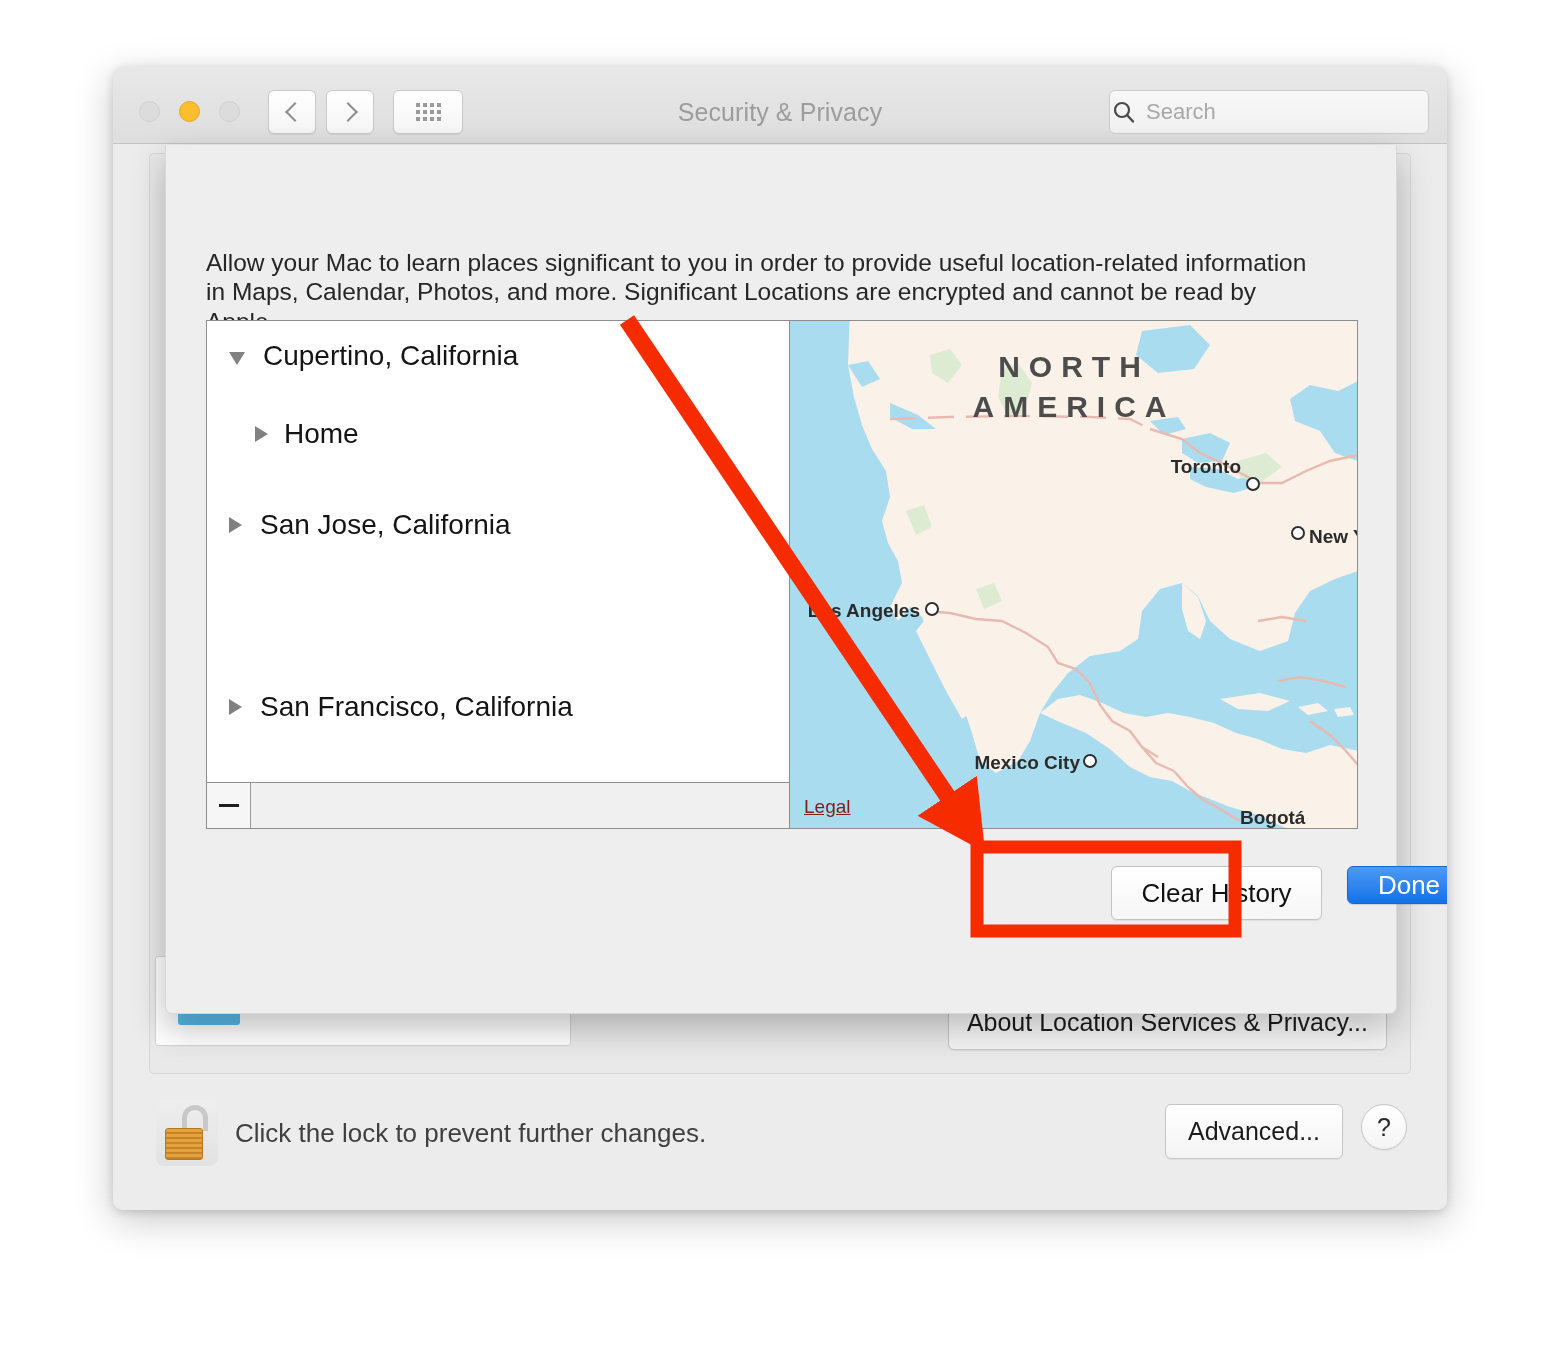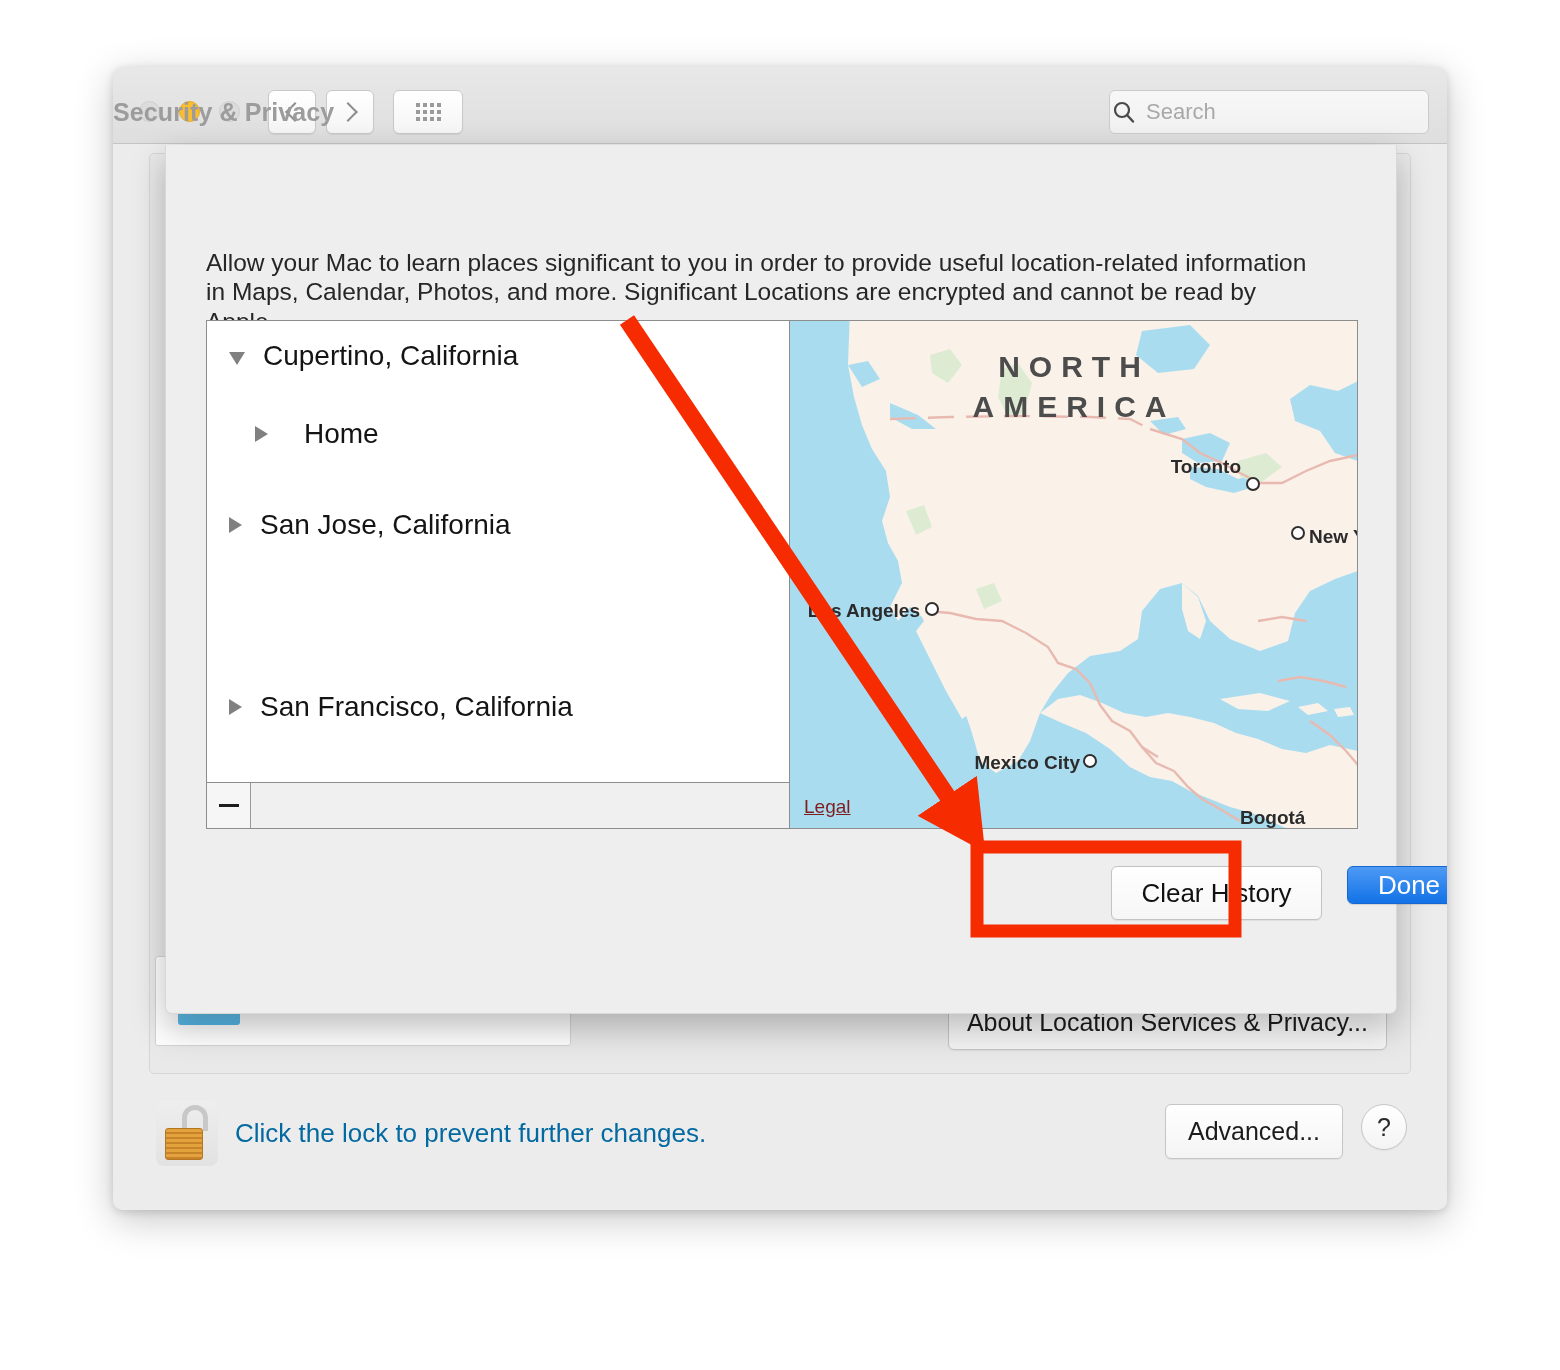--- a/index.html
+++ b/index.html
@@ -46,23 +46,22 @@
   .navbtn.fwd  { left: 213px; }
   .navbtn.grid { left: 280px; width: 70px; }
   .chev { width: 14px; height: 14px; border-left: 2.6px solid #8e8e8e; border-bottom: 2.6px solid #8e8e8e; }
   .chev.l { transform: rotate(45deg);  margin-left: 5px; }
   .chev.r { transform: rotate(-135deg); margin-right: 5px; }
   .griddots { display: grid; grid-template-columns: repeat(4,4px); grid-gap: 3px; }
   .griddots i { display: block; width: 4px; height: 4px; background: #9a9a9a; }
 
   #win-title {
     position: absolute; left: 0; right: 0; top: 31px;
-    font-size: 25px; color: #9c9c9c;
+    text-align: center; font-size: 25px; color: #9c9c9c;
     letter-spacing: 0.1px;
-    font-weight: bold;
   }
 
   #searchbox {
     position: absolute; right: 18px; top: 23px;
     width: 320px; height: 44px;
     background: linear-gradient(to bottom,#f7f7f7,#f1f1f1);
     border: 1px solid #cbcbcb; border-radius: 6px;
     display: flex; align-items: center; padding-left: 2px;
   }
   #searchbox svg { flex: 0 0 auto; }
@@ -143,21 +142,21 @@
   #lock-icon .bodyl {
     position: absolute; left: 9px; top: 28px;
     width: 38px; height: 32px;
     background: repeating-linear-gradient(to bottom,
       #e2a23c 0px, #e2a23c 3px, #c8822a 3px, #c8822a 5px);
     border-radius: 3px;
     border: 1px solid #b5761f;
   }
   #lock-text {
     position: absolute; left: 122px; top: 40px;
-    font-size: 26px; color: #0369a1;
+    font-size: 26px; color: #404040;
   }
   #advanced-btn {
     position: absolute; right: 104px; top: 26px;
     padding: 12px 22px;
     background: linear-gradient(to bottom,#ffffff,#f4f4f4);
     border: 1px solid #c6c6c6; border-radius: 6px;
     font-size: 25px; color: #1c1c1c;
     box-shadow: 0 1px 1px rgba(0,0,0,0.06);
   }
   #help-btn {
@@ -221,21 +220,21 @@
     border-bottom: 8px solid transparent;
   }
   .tri.down {
     border-top: 13px solid #808080;
     border-left: 8px solid transparent;
     border-right: 8px solid transparent;
     margin-top: 5px;
   }
   .row .label { margin-left: 18px; font-size: 28px; color: #141414; }
   .row.child .tri { margin-left: 48px; }
-  .row.child .label { margin-left: 36px; text-align: right; }
+  .row.child .label { margin-left: 16px; text-align: right; }
 
   #list-toolbar {
     height: 46px; flex: 0 0 auto;
     background: #f0f0f0;
     border-top: 1px solid #8d8d8d;
     display: flex; align-items: stretch;
   }
   #minus-btn {
     width: 44px;
     border-right: 1px solid #9a9a9a;

